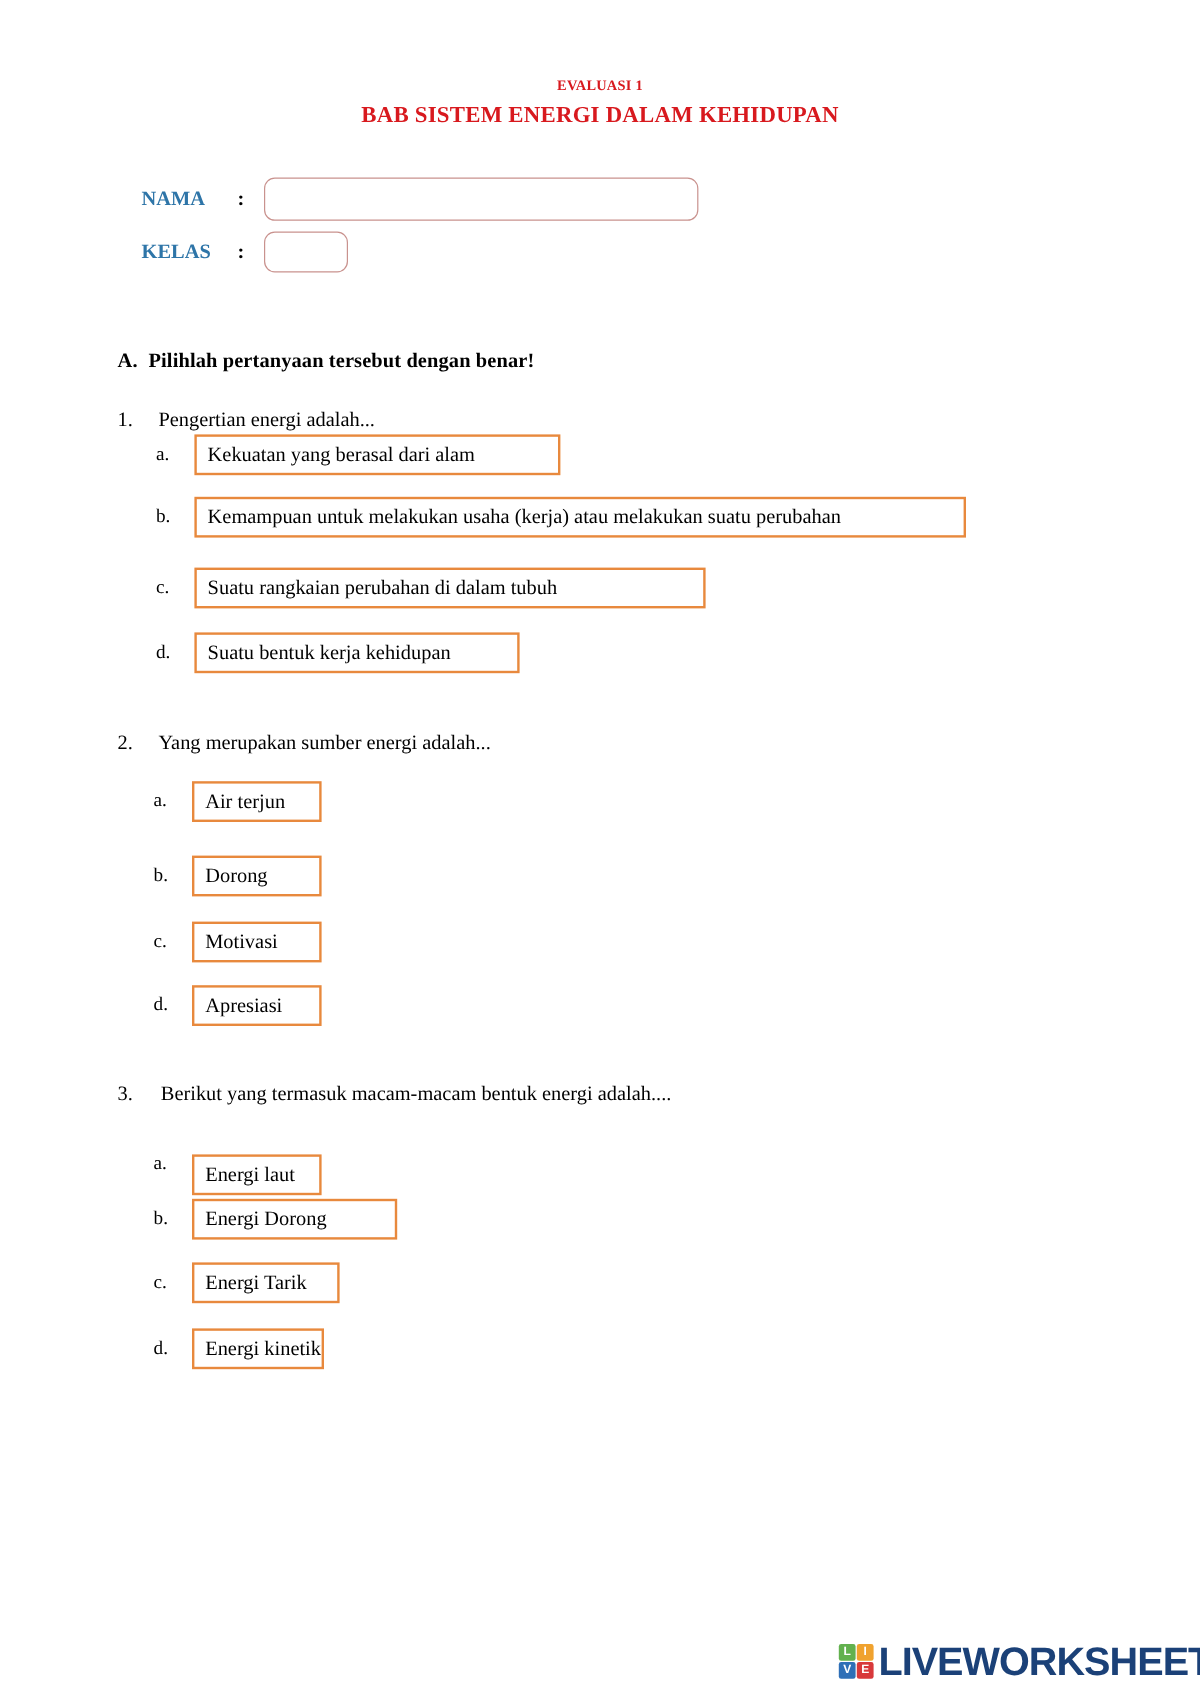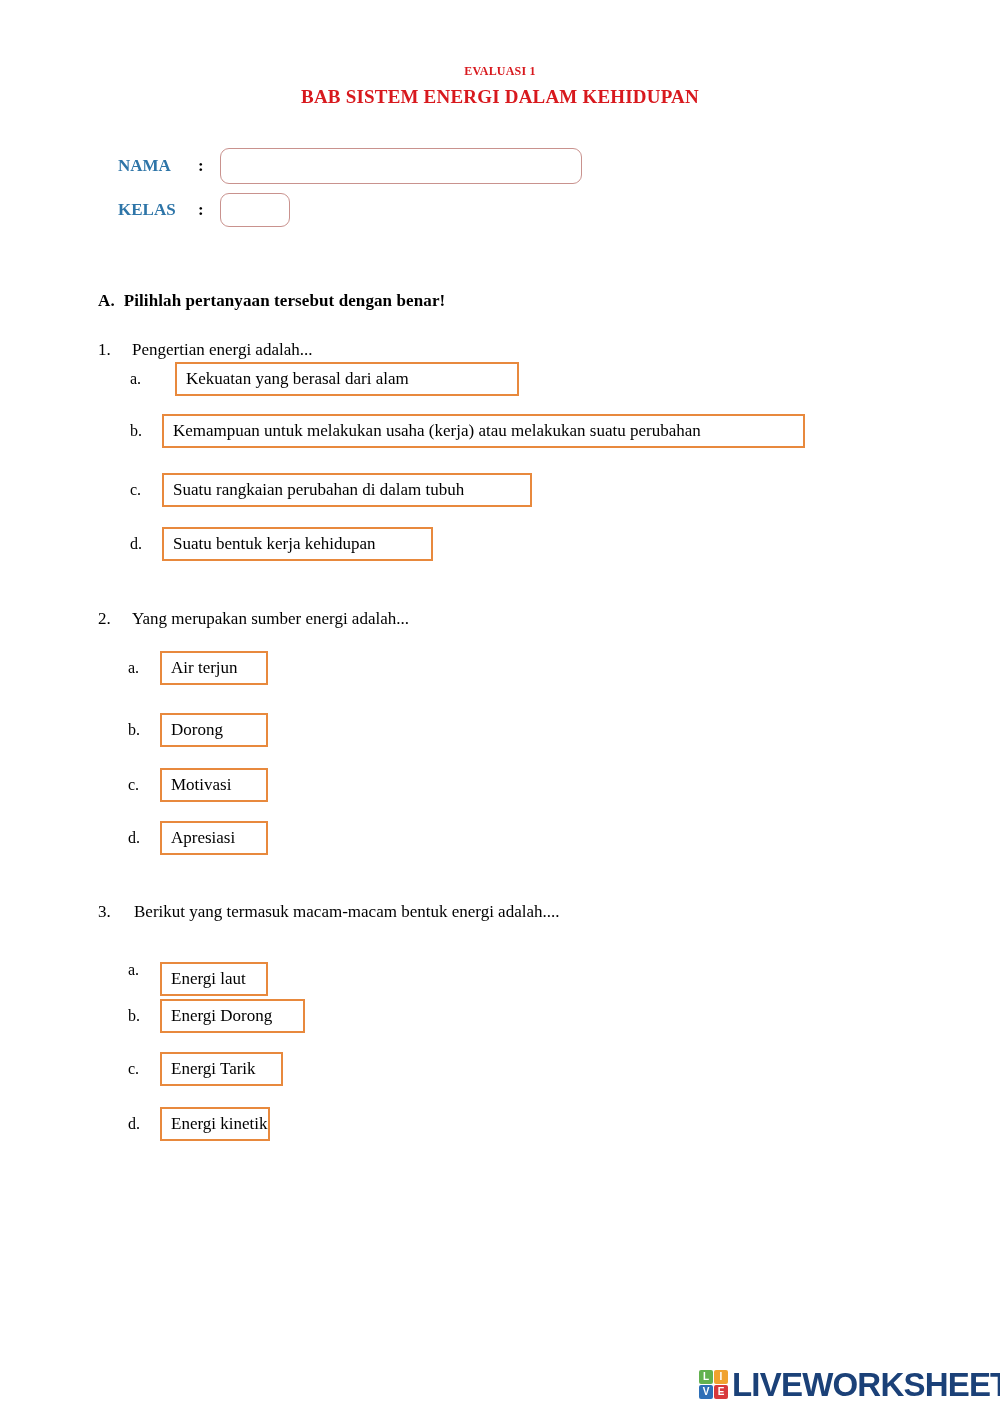--- a/index.html
+++ b/index.html
@@ -185,31 +185,31 @@
 <div class="section-heading">
   <span class="sec-letter">A.</span><span>Pilihlah pertanyaan tersebut dengan benar!</span>
 </div>
 
 <div class="question-block">
   <span class="q-num" style="left:98px; top:340px;">1.</span>
   <span class="q-text" style="left:132px; top:340px;">Pengertian energi adalah...</span>
 
   <div class="option-row" style="left:130px; top:362px;">
     <span class="opt-letter">a.</span>
-    <span class="opt-box" style="width:344px;margin-left:13px;">Kekuatan yang berasal dari alam</span>
+    <span class="opt-box" style="width:305px;">Kekuatan yang berasal dari alam</span>
   </div>
 
   <div class="option-row" style="left:130px; top:414px;">
     <span class="opt-letter">b.</span>
     <span class="opt-box" style="width:643px;">Kemampuan untuk melakukan usaha (kerja) atau melakukan suatu perubahan</span>
   </div>
 
   <div class="option-row" style="left:130px; top:473px;">
     <span class="opt-letter">c.</span>
-    <span class="opt-box" style="width:370px;">Suatu rangkaian perubahan di dalam tubuh</span>
+    <span class="opt-box" style="width:426px;">Suatu rangkaian perubahan di dalam tubuh</span>
   </div>
 
   <div class="option-row" style="left:130px; top:527px;">
     <span class="opt-letter">d.</span>
     <span class="opt-box" style="width:271px;">Suatu bentuk kerja kehidupan</span>
   </div>
 </div>
 
 <div class="question-block">
   <span class="q-num" style="left:98px; top:609px;">2.</span>
@@ -240,21 +240,21 @@
   <span class="q-num" style="left:98px; top:902px;">3.</span>
   <span class="q-text" style="left:134px; top:902px;">Berikut yang termasuk macam-macam bentuk energi adalah....</span>
 
   <div class="option-row" style="left:128px; top:944px;">
     <span class="opt-letter">a.</span>
     <span class="opt-box" style="width:108px;margin-top:18px;">Energi laut</span>
   </div>
 
   <div class="option-row" style="left:128px; top:999px;">
     <span class="opt-letter">b.</span>
-    <span class="opt-box" style="width:145px;">Energi Dorong</span>
+    <span class="opt-box" style="width:171px;">Energi Dorong</span>
   </div>
 
   <div class="option-row" style="left:128px; top:1052px;">
     <span class="opt-letter">c.</span>
     <span class="opt-box" style="width:123px;">Energi Tarik</span>
   </div>
 
   <div class="option-row" style="left:128px; top:1107px;">
     <span class="opt-letter">d.</span>
     <span class="opt-box" style="width:110px;">Energi kinetik</span>

